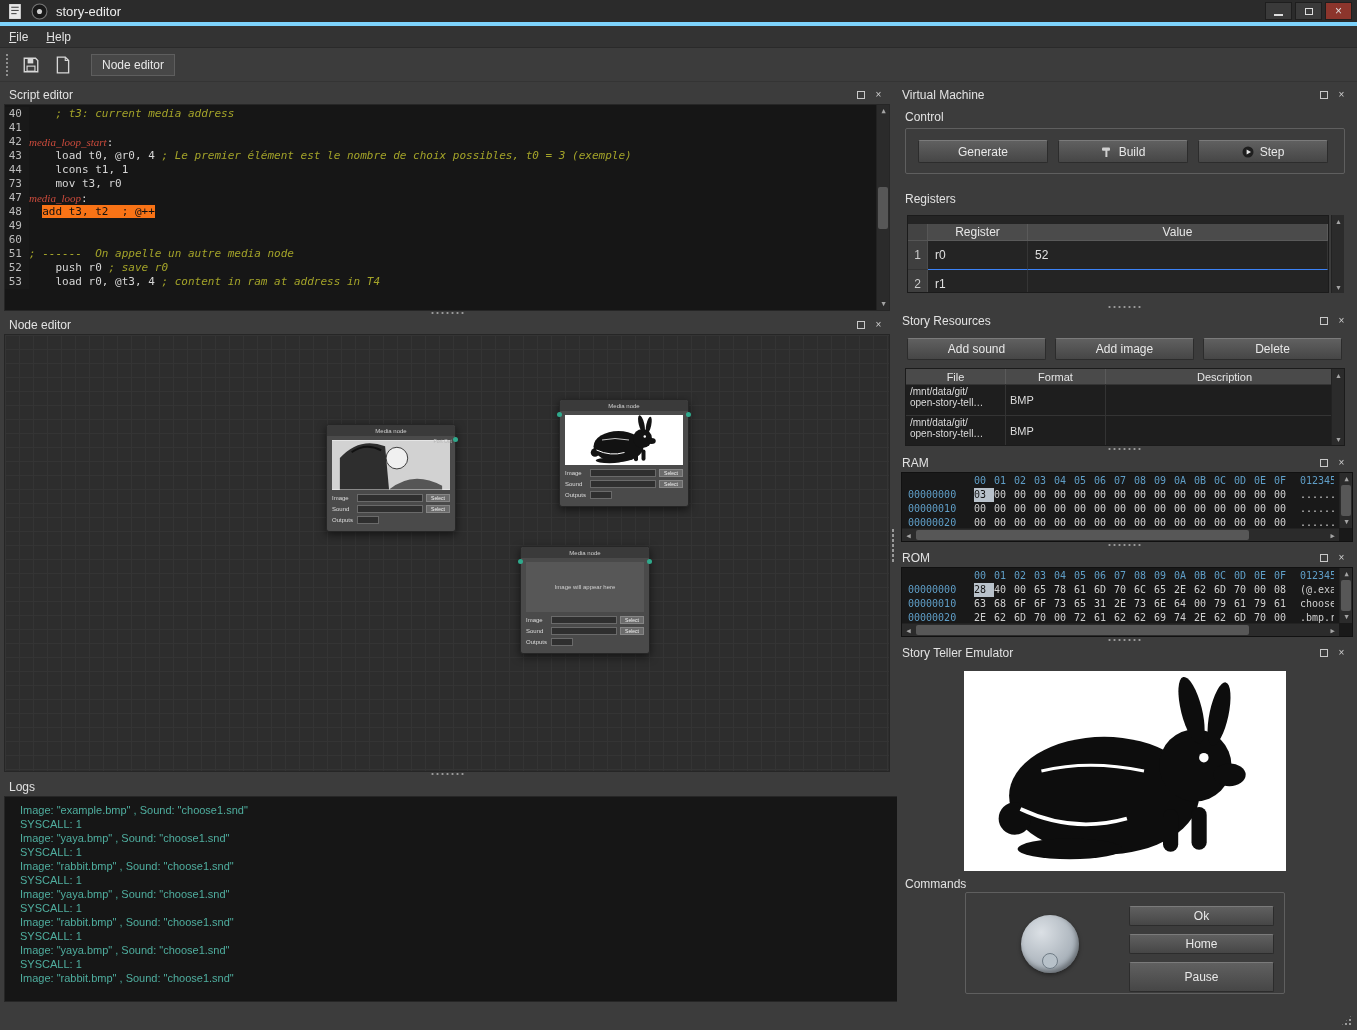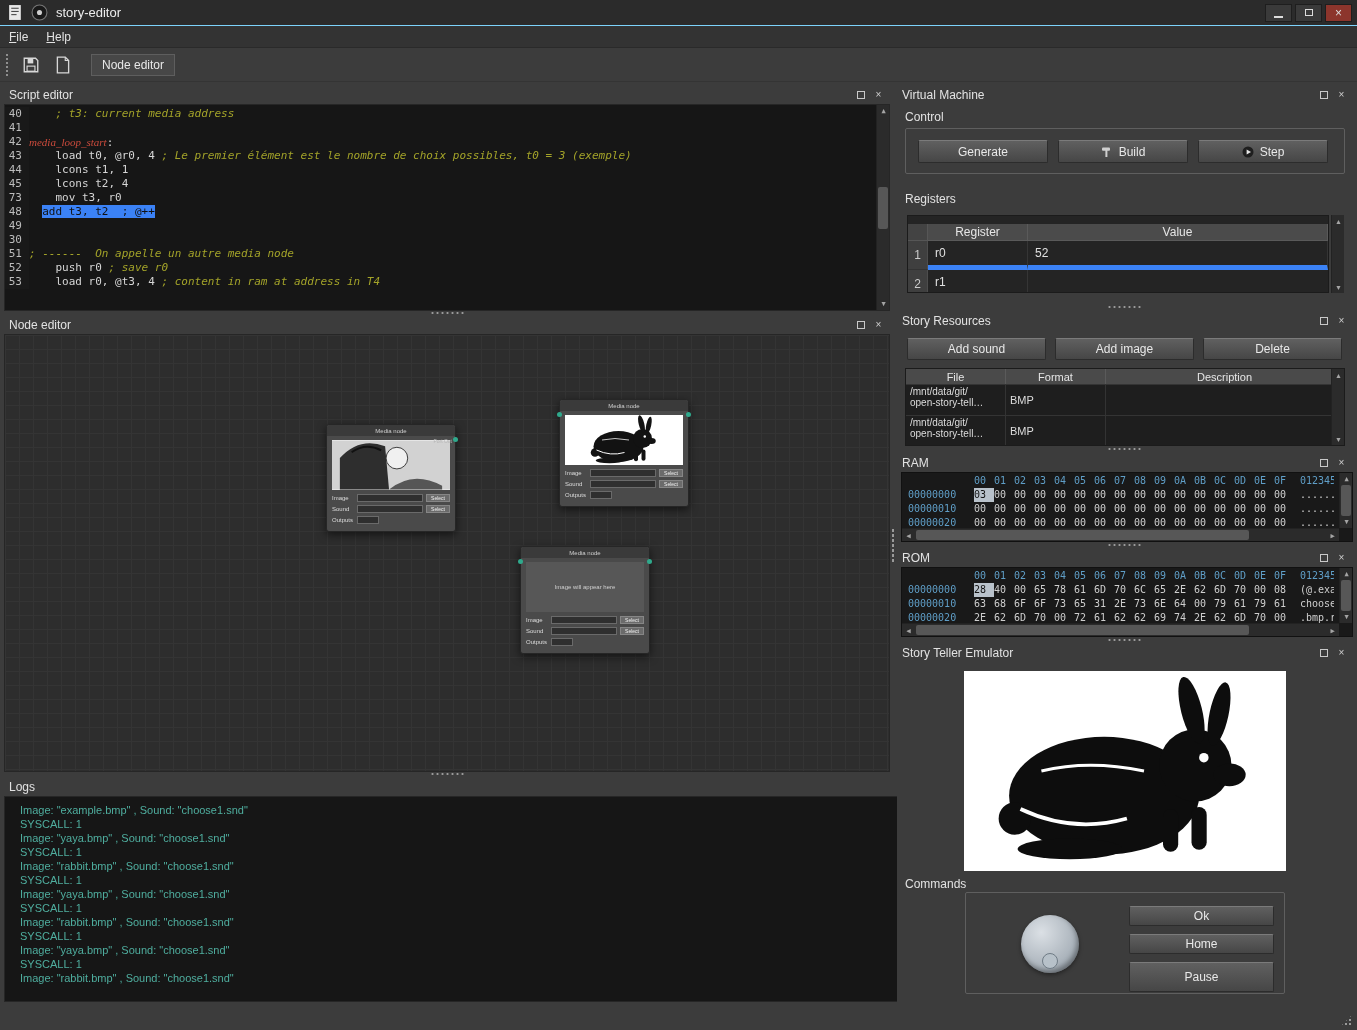--- a/index.html
+++ b/index.html
@@ -1,20 +1,20 @@
 <!DOCTYPE html>
 <html><head>
 <meta charset="utf-8">
 <style>
   *{margin:0;padding:0;box-sizing:border-box;}
   html,body{background:#222;}
   #app{position:relative;width:1357px;height:1030px;background:#3c3c3c;font-family:"Liberation Sans",sans-serif;color:#ddd;overflow:hidden;}
 
   
-  #titlebar{position:absolute;left:0;top:0;width:100%;height:26px;background:#2b2b2b;border-bottom:1px solid #7dd3fc;display:flex;align-items:center;}
+  #titlebar{position:absolute;left:0;top:0;width:100%;height:26px;background:#2b2b2b;border-bottom:4px solid #7dd3fc;display:flex;align-items:center;}
   .appicon{width:17px;height:17px;margin-left:7px;flex:0 0 auto;}
   #titlebar .wtitle{font-size:13px;color:#ededed;margin-left:8px;}
   .winbtns{margin-left:auto;display:flex;gap:3px;margin-right:5px;}
   .winbtn{width:27px;height:18px;display:flex;align-items:center;justify-content:center;background:#3a3a3a;border:1px solid #1e1e1e;color:#ddd;font-size:12px;line-height:1;}
   .winbtn.close{background:#8c352c;}
   .winbtn .sq{width:8px;height:7px;border:1px solid #ddd;}
   .winbtn .mini{width:9px;height:2px;background:#ddd;margin-top:8px;}
 
   
   #menubar{position:absolute;left:0;top:26px;width:100%;height:22px;background:#333;border-bottom:1px solid #2a2a2a;display:flex;align-items:center;font-size:12px;}
@@ -45,21 +45,21 @@
   .hscroll .sarrow{height:13px;top:0;}
 
   
   #code{position:absolute;inset:0;background:#161616;border:1px solid #262626;overflow:hidden;font-family:"DejaVu Sans Mono",monospace;font-size:11px;line-height:14px;padding-top:2px;}
   .cline{display:flex;height:14px;}
   .lnum{flex:0 0 24px;text-align:right;padding-right:7px;color:#bdbdbd;background:#191919;}
   .ltext{white-space:pre;color:#d6d6d6;}
   .cmt{color:#a3a329;font-style:italic;}
   .lbl{color:#cc4b3c;font-style:italic;font-family:Liberation Serif, serif;}
   .ins{color:#d6d6d6;}
-  .hl{background:#3b82f6;color:#111;}
+  .hl{background:#f97316;color:#111;}
 
   
   #canvas{position:absolute;inset:0;background:#2d2d2d;border:1px solid #262626;overflow:hidden;
     background-image:linear-gradient(#343434 1px,transparent 1px),linear-gradient(90deg,#343434 1px,transparent 1px);
     background-size:14px 14px;}
   .node{position:absolute;width:130px;height:108px;background:#4a4a4a;border:1px solid #262626;border-radius:3px;box-shadow:0 3px 8px rgba(0,0,0,.55);font-size:6px;}
   .node-title{height:11px;background:#3a3a3a;border-radius:3px 3px 0 0;display:flex;align-items:center;justify-content:center;color:#cfcfcf;font-size:6px;position:relative;}
   .node-port{position:absolute;right:3px;top:13px;font-size:5px;color:#b5b5b5;}
   .node-img{margin:4px 5px 2px 5px;height:50px;background:#fff;display:flex;align-items:center;justify-content:center;overflow:hidden;}
   .node-img.empty{background:#575757;color:#cfcfcf;font-size:6px;}
@@ -83,21 +83,21 @@
 
   
   #regtable{position:absolute;left:10px;top:111px;width:422px;height:78px;background:#242424;border:1px solid #1b1b1b;font-size:12px;overflow:hidden;}
   .rrow{display:flex;height:29px;}
   .rrow.rhead{height:17px;margin-top:8px;}
   .rcorner{flex:0 0 20px;background:#434343;border-right:1px solid #565656;border-bottom:1px solid #565656;}
   .rch{background:#4b4b4b;border-right:1px solid #5a5a5a;border-bottom:1px solid #5a5a5a;display:flex;align-items:center;justify-content:center;color:#e6e6e6;}
   .rch.reg{flex:0 0 100px;}
   .rch.val{flex:1;}
   .rnum{flex:0 0 20px;background:#3f3f3f;border-right:1px solid #4d4d4d;border-bottom:1px solid #333;display:flex;align-items:center;justify-content:center;color:#ccc;}
-  .rcell{display:flex;align-items:center;padding-left:7px;border-right:1px solid #353535;border-bottom:5px solid #3b82f6;color:#e0e0e0;background:#242424;}
+  .rcell{display:flex;align-items:center;padding-left:7px;border-right:1px solid #353535;border-bottom:1px solid #3b82f6;color:#e0e0e0;background:#242424;}
   .rcell.reg{flex:0 0 100px;}
   .rcell.val{flex:1;}
 
   
   #restable{position:absolute;left:8px;right:8px;top:38px;bottom:0;background:#1e1e1e;border:1px solid #1b1b1b;overflow:hidden;font-size:11px;}
   .trow{display:flex;border-bottom:1px solid #343434;}
   .trow.thead{height:16px;}
   .th{background:#4a4a4a;border-right:1px solid #5a5a5a;display:flex;align-items:center;justify-content:center;color:#e6e6e6;font-size:11px;}
   .td{border-right:1px solid #333;display:flex;align-items:center;padding:1px 4px;color:#dcdcdc;}
   .cfile{flex:0 0 100px;}
@@ -229,37 +229,37 @@
             </div>
             <div class="cline">
               <span class="lnum">43</span>
               <span class="ltext"><span class="ins">    load t0, @r0, 4 </span><span class="cmt">; Le premier élément est le nombre de choix possibles, t0 = 3 (exemple)</span></span>
             </div>
             <div class="cline">
               <span class="lnum">44</span>
               <span class="ltext"><span class="ins">    lcons t1, 1</span></span>
             </div>
             <div class="cline">
-              <span class="lnum">45</span>
-              <span class="ltext"><span class="ins">    lcons t2, 4</span></span>
-            </div>
-            <div class="cline">
               <span class="lnum">73</span>
               <span class="ltext"><span class="ins">    mov t3, r0</span></span>
             </div>
             <div class="cline">
+              <span class="lnum">47</span>
+              <span class="ltext"><span class="lbl">media_loop</span><span class="ins">:</span></span>
+            </div>
+            <div class="cline">
               <span class="lnum">48</span>
               <span class="ltext"><span class="ins">  </span><span class="hl">add t3, t2  ; @++</span></span>
             </div>
             <div class="cline">
               <span class="lnum">49</span>
               <span class="ltext"></span>
             </div>
             <div class="cline">
-              <span class="lnum">30</span>
+              <span class="lnum">60</span>
               <span class="ltext"></span>
             </div>
             <div class="cline">
               <span class="lnum">51</span>
               <span class="ltext"><span class="cmt">; ------  On appelle un autre media node</span></span>
             </div>
             <div class="cline">
               <span class="lnum">52</span>
               <span class="ltext"><span class="ins">    push r0 </span><span class="cmt">; save r0</span></span>
             </div>

